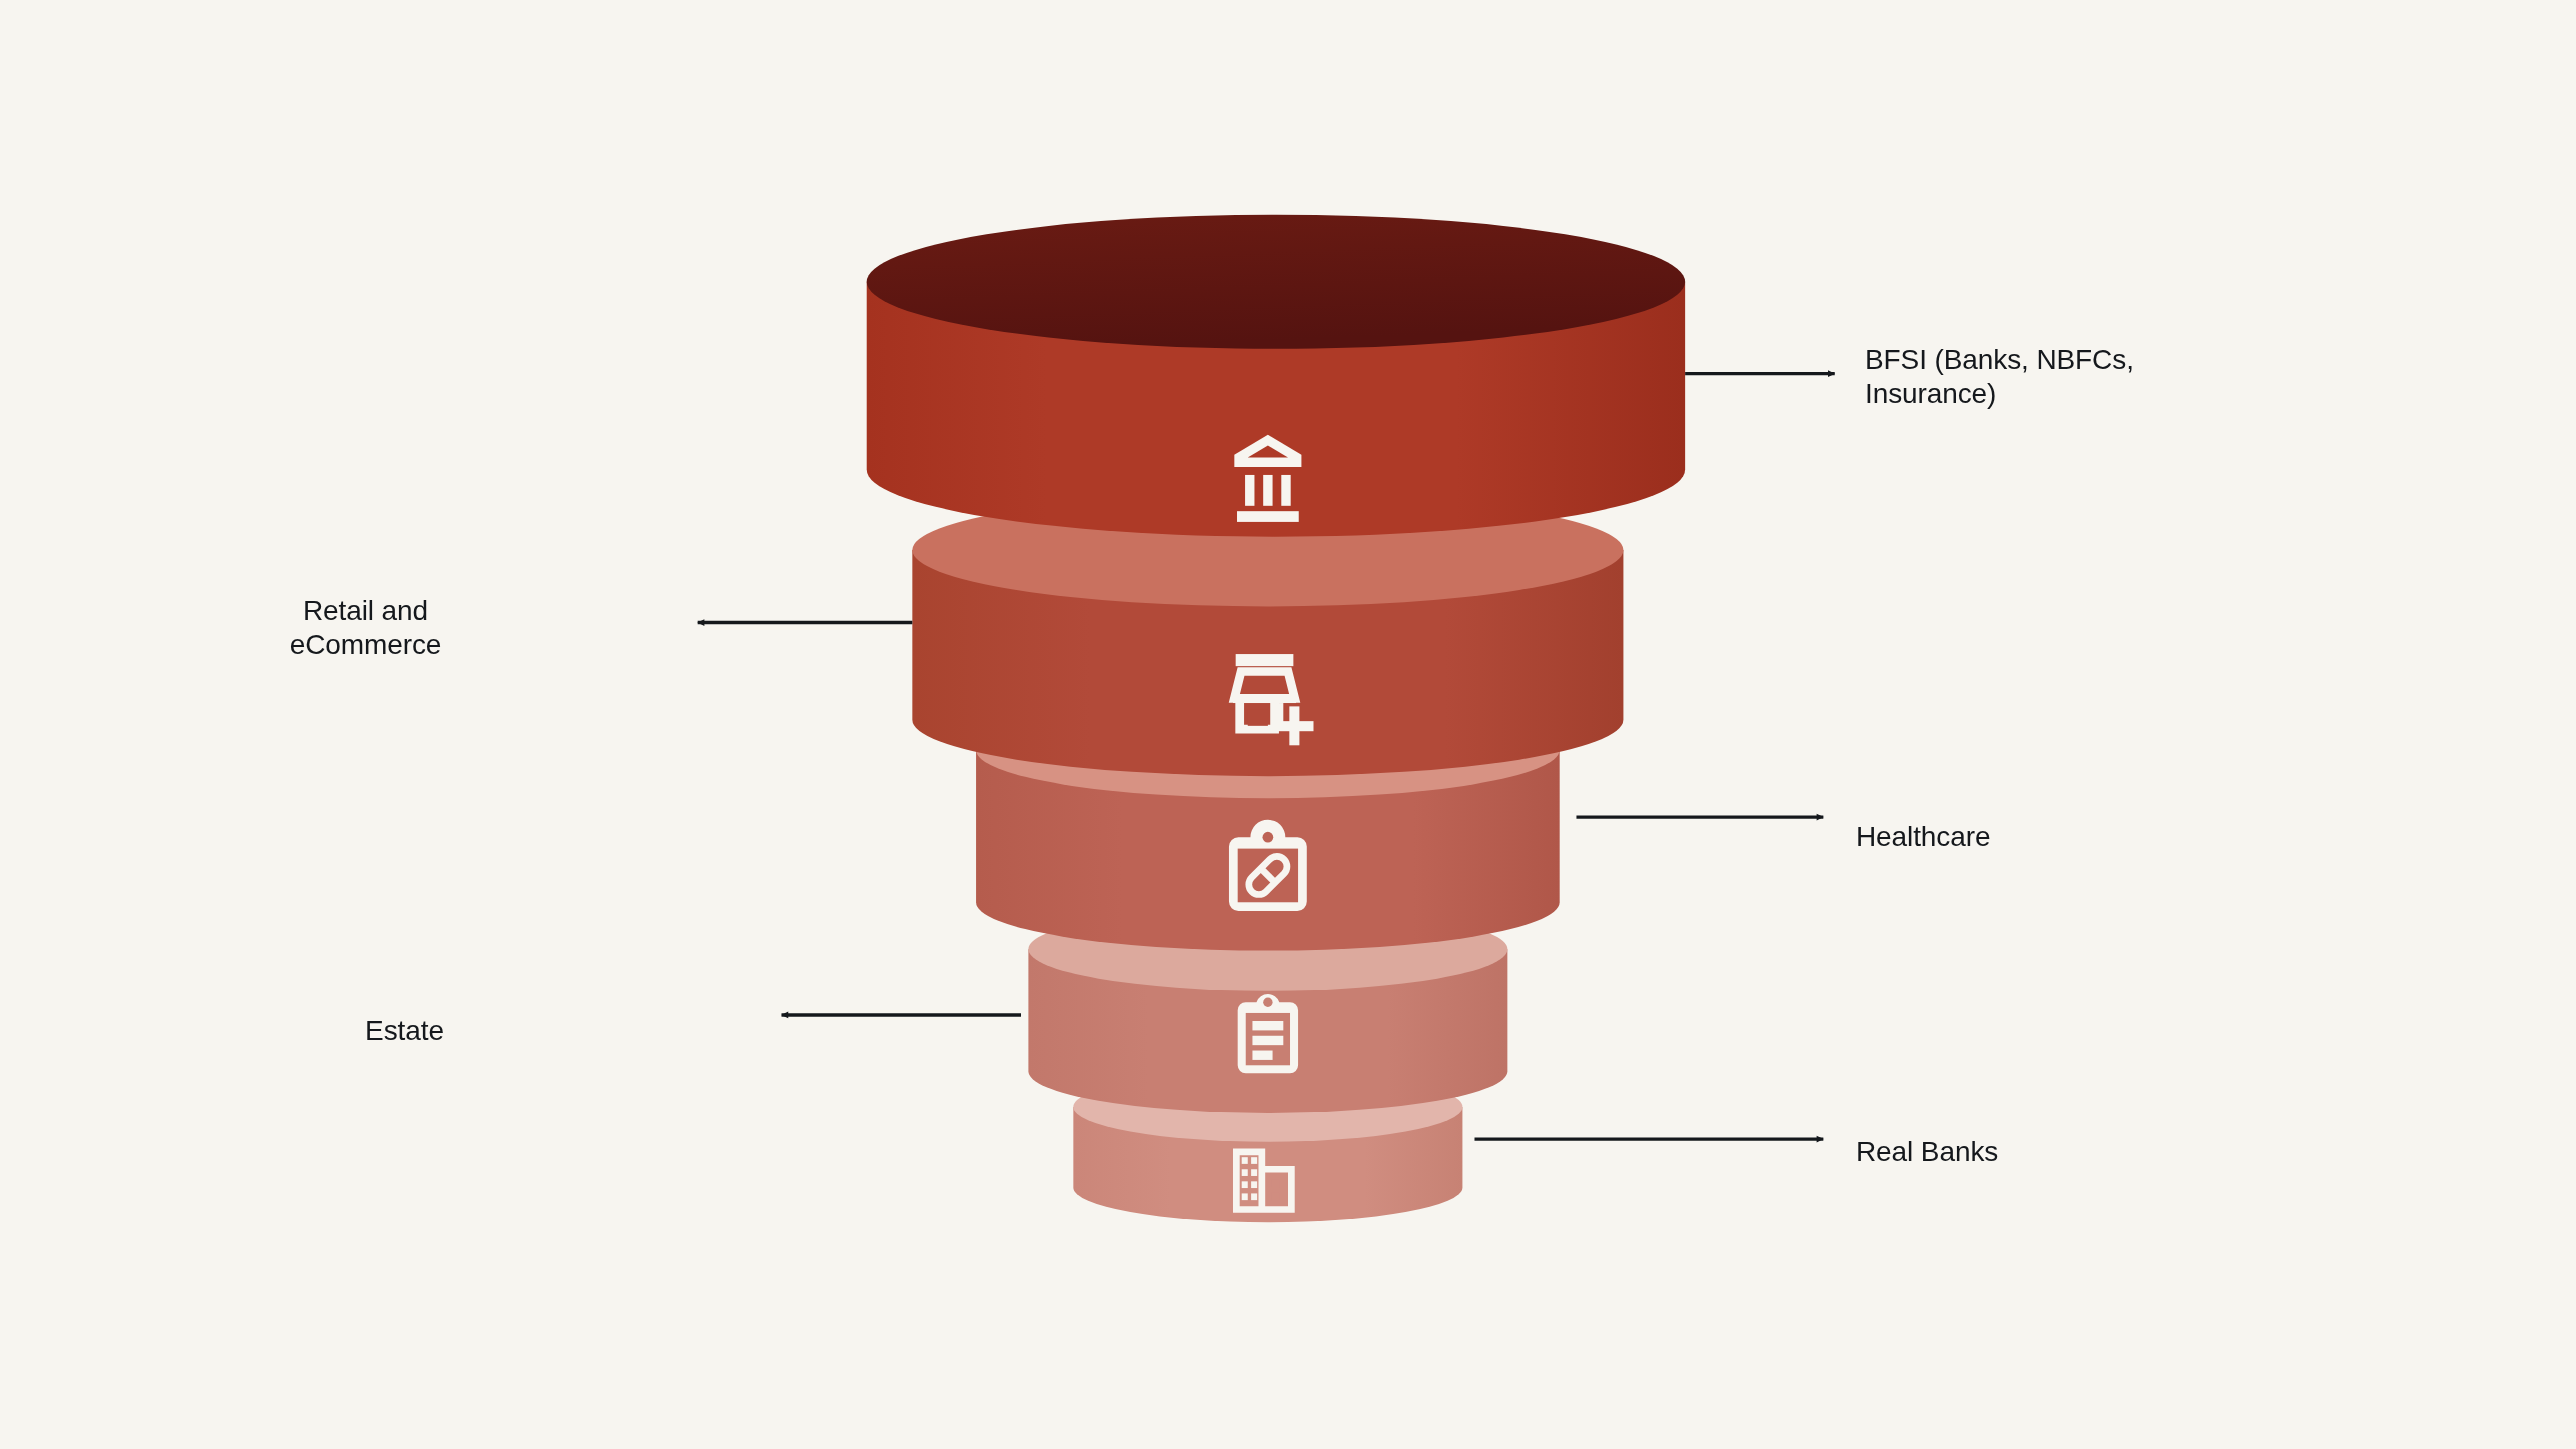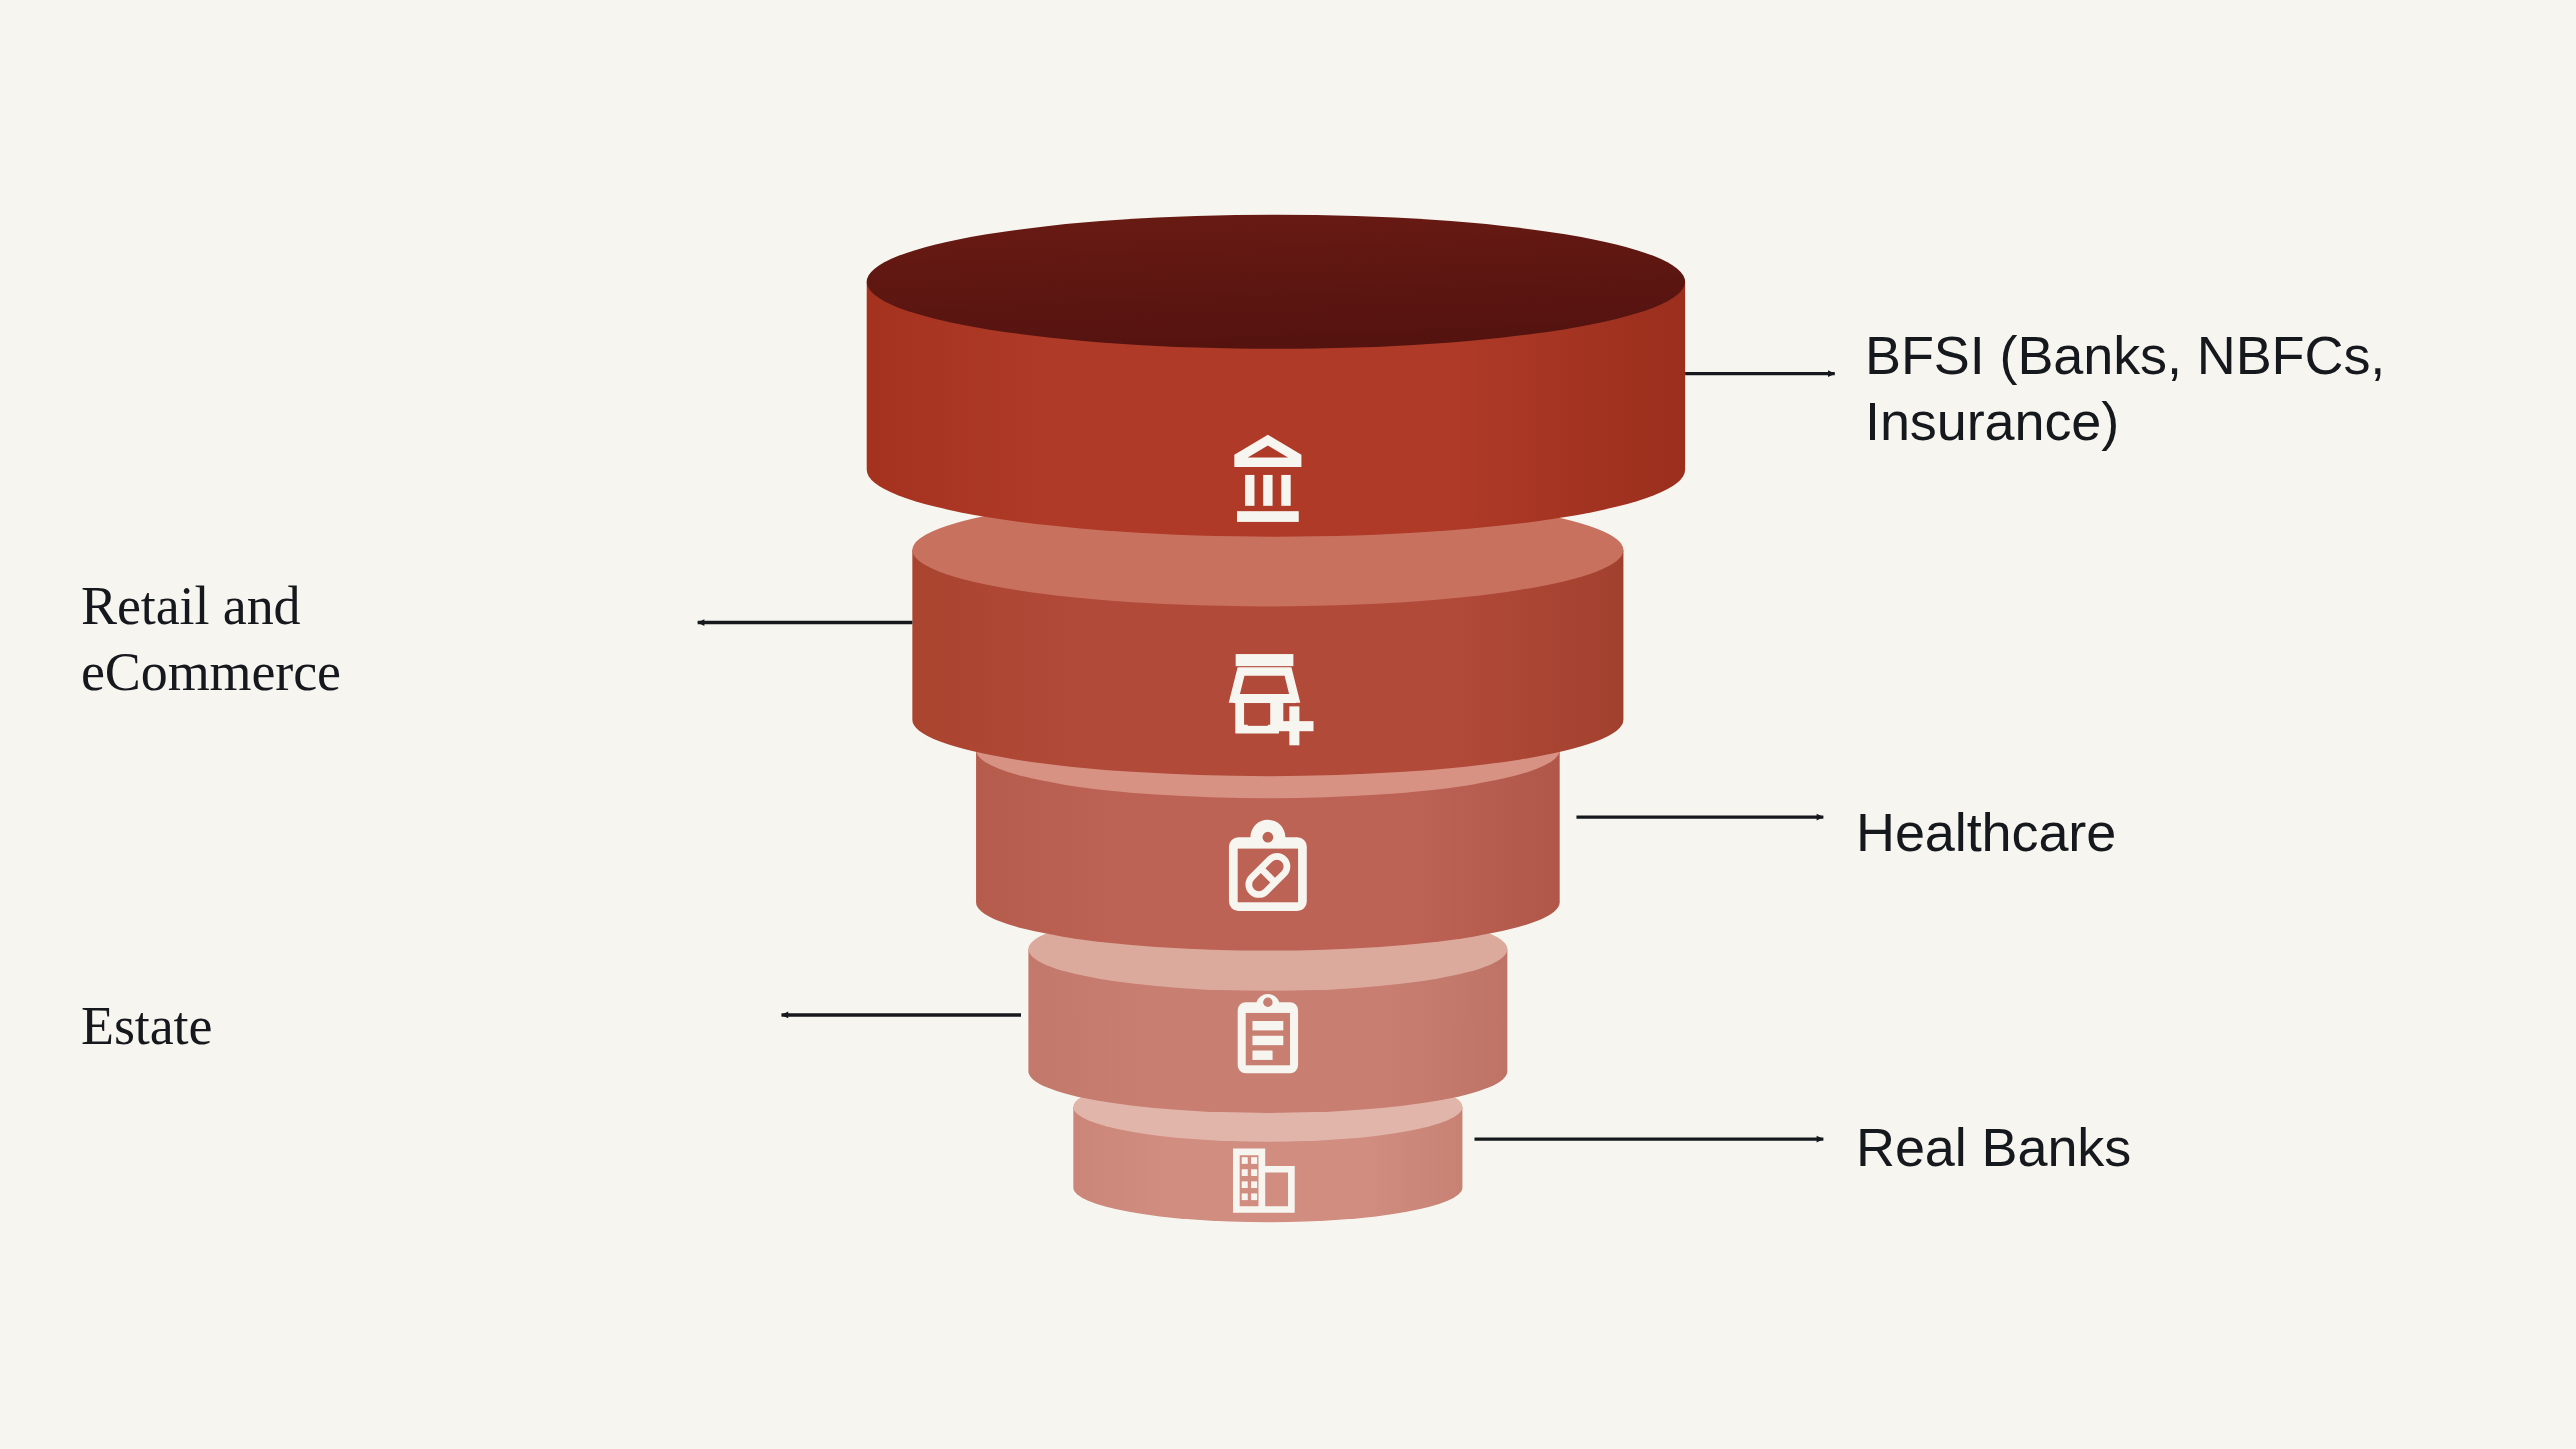--- a/index.html
+++ b/index.html
@@ -8,27 +8,28 @@
     background:#F7F5F0;
     font-family:"Liberation Sans","DejaVu Sans",sans-serif;
     overflow:hidden;
     position:relative;
   }
   #stage{position:absolute;inset:0;}
   #funnel-svg{position:absolute;left:0;top:0;width:2576px;height:1449px;}
   .label{
     position:absolute;
     color:#15181C;
-    font-size:54px;
+    font-size:28px;
     line-height:1.22;
     letter-spacing:-0.1px;
     white-space:pre-line;
     font-weight:400;
+    margin-top:20px;
   }
-  .label.left{text-align:left;font-family:Liberation Serif, serif;}
+  .label.left{text-align:center;}
   .label.right{text-align:left;}
 </style>
 </head>
 <body>
 
 <div id="stage">
 
   <svg id="funnel-svg" viewBox="0 0 3840 2160">
     <defs>
 

